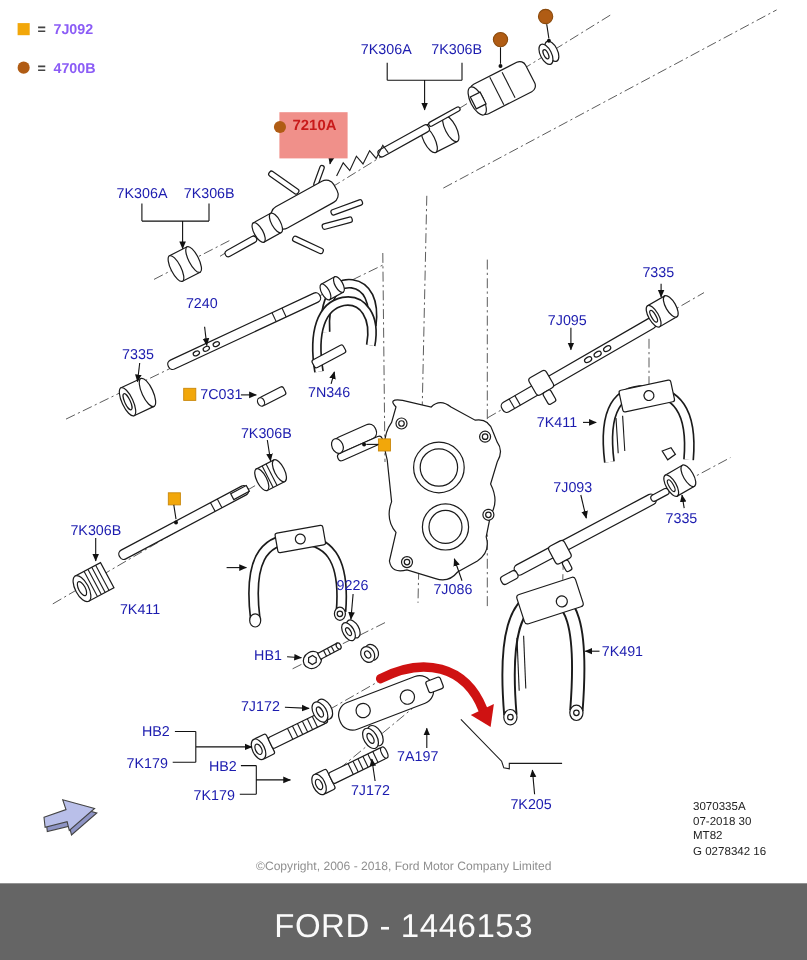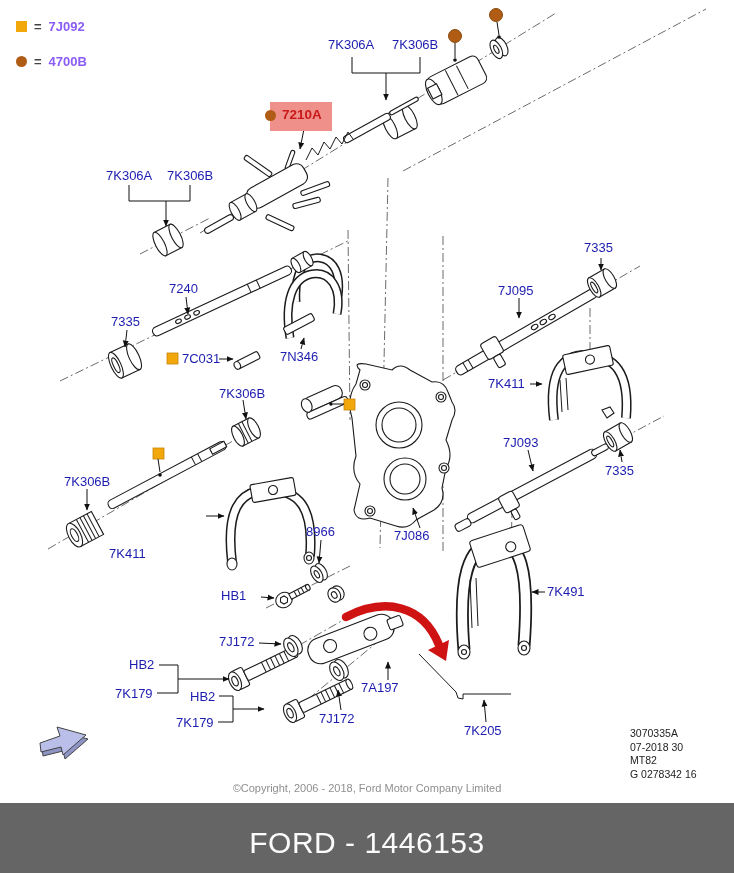--- a/index.html
+++ b/index.html
@@ -13,21 +13,21 @@
   .ldr{fill:none;stroke:#111;stroke-width:1}
   .to{fill:none;stroke:#1b1b1b}
   .ti{fill:none;stroke:#fff}
   .plabel{position:absolute;color:#1c1caf;font-size:13px;font-weight:normal;white-space:nowrap;cursor:pointer}
   .legend-row{position:absolute;display:flex;align-items:center;gap:7px;font-size:13px;font-weight:bold}
   .sw{width:11px;height:11px;display:inline-block;flex:0 0 auto}
   .sq{background:#f2a70a}
   .ci{background:#b05c14;border-radius:50%}
   .eq{color:#444}
   .lg-label{color:#8b5cf6}
-  .sel{position:absolute;left:270px;top:102px;background:#f0908a;padding:3px 10px 8px 12px;cursor:pointer}
+  .sel{position:absolute;left:254px;top:102px;background:#f0908a;padding:3px 10px 21px 12px;cursor:pointer}
   .sel-dot{position:absolute;left:-5px;top:8px;width:11px;height:11px;border-radius:50%;background:#b05c14}
   .sel-text{color:#c81a1a;font-weight:bold;font-size:13.5px}
   .info{position:absolute;left:630px;top:727px;width:100px;text-align:left;font-size:10.5px;
         color:#222;line-height:13.5px}
   .copyright{position:absolute;left:0;top:782px;width:734px;text-align:center;font-size:11px;color:#8f8f8f}
   .banner{position:absolute;left:0;top:803px;width:734px;height:79px;background:#656565;
           display:flex;align-items:center;justify-content:center;gap:36px;
           color:#fbfbfb;font-size:30px;letter-spacing:0.5px}
 </style>
 </head>
@@ -466,35 +466,35 @@
 
 <div class="sel">
   <span class="sel-dot"></span>
   <span class="sel-text">7210A</span>
 </div>
 
 <div class="plabel" style="left:328px;top:37px">7K306A</div>
 <div class="plabel" style="left:392px;top:37px">7K306B</div>
 <div class="plabel" style="left:106px;top:168px">7K306A</div>
 <div class="plabel" style="left:167px;top:168px">7K306B</div>
-<div class="plabel" style="left:169px;top:281px">7240</div>
+<div class="plabel" style="left:169px;top:268px">7240</div>
 <div class="plabel" style="left:111px;top:314px">7335</div>
 <div class="plabel" style="left:182px;top:351px">7C031</div>
 <div class="plabel" style="left:280px;top:349px">7N346</div>
 <div class="plabel" style="left:584px;top:240px">7335</div>
 <div class="plabel" style="left:498px;top:283px">7J095</div>
 <div class="plabel" style="left:488px;top:376px">7K411</div>
 <div class="plabel" style="left:503px;top:435px">7J093</div>
 <div class="plabel" style="left:605px;top:463px">7335</div>
 <div class="plabel" style="left:219px;top:386px">7K306B</div>
 <div class="plabel" style="left:394px;top:528px">7J086</div>
 <div class="plabel" style="left:64px;top:474px">7K306B</div>
 <div class="plabel" style="left:109px;top:546px">7K411</div>
-<div class="plabel" style="left:306px;top:524px">8966</div>
-<div class="plabel" style="left:221px;top:588px">HB1</div>
+<div class="plabel" style="left:306px;top:524px">9226</div>
+<div class="plabel" style="left:231px;top:588px">HB1</div>
 <div class="plabel" style="left:219px;top:634px">7J172</div>
 <div class="plabel" style="left:129px;top:657px">HB2</div>
 <div class="plabel" style="left:115px;top:686px">7K179</div>
 <div class="plabel" style="left:190px;top:689px">HB2</div>
 <div class="plabel" style="left:176px;top:715px">7K179</div>
 <div class="plabel" style="left:319px;top:711px">7J172</div>
 <div class="plabel" style="left:361px;top:680px">7A197</div>
 <div class="plabel" style="left:464px;top:723px">7K205</div>
 <div class="plabel" style="left:547px;top:584px">7K491</div>
 

